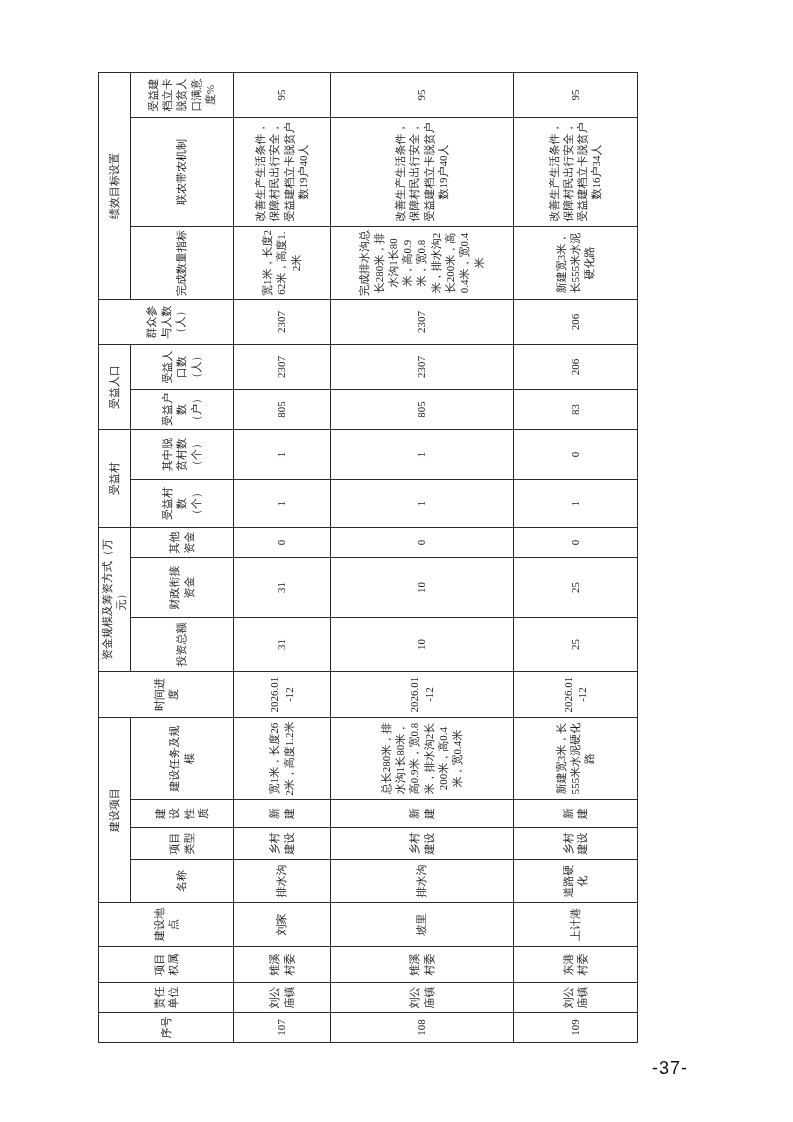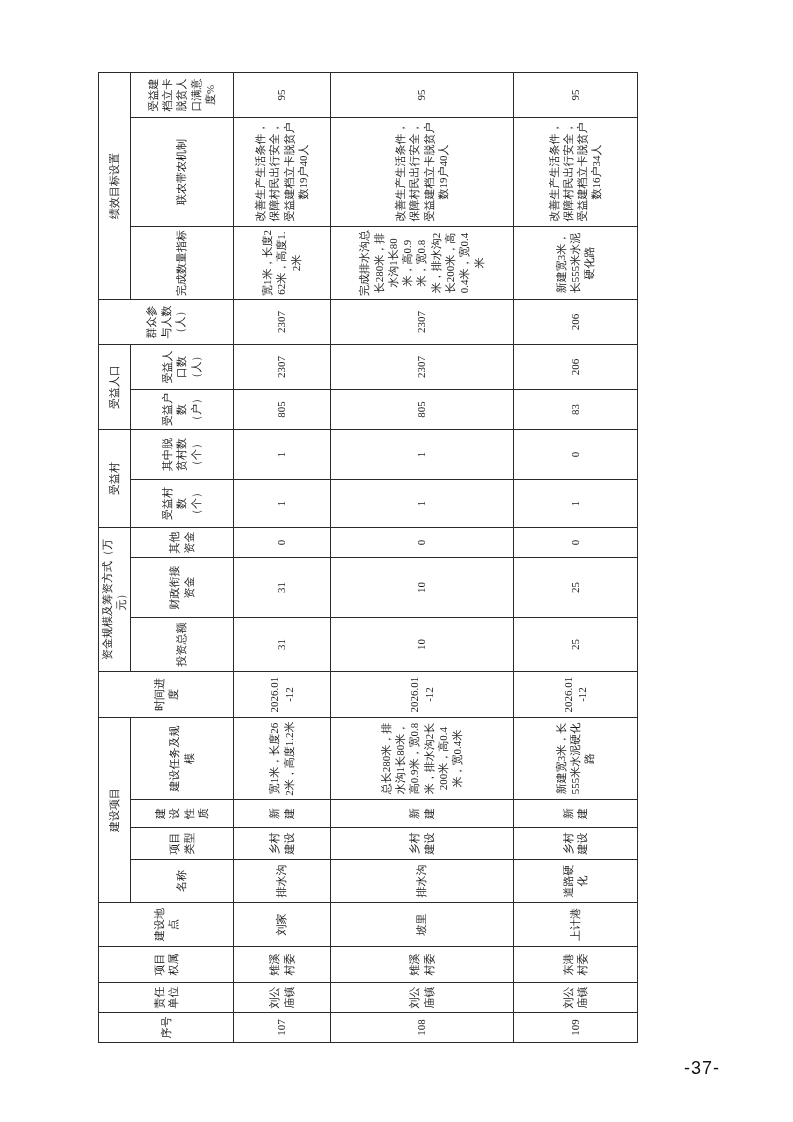--- a/index.html
+++ b/index.html
@@ -34,21 +34,21 @@
     word-break:break-all;
     overflow:hidden;
   }
   tr.r-group{height:27px;}
   tr.r-sub{height:103px;}
   tr.r-107{height:97px;}
   tr.r-108{height:183px;}
   tr.r-109{height:124px;}
   .page-number{
     position:absolute;
-    left:652px; top:1058px;
+    left:620px; top:1058px;
     width:100px;
     text-align:center;
     font-family:"Liberation Sans","DejaVu Sans",sans-serif;
     font-size:18px;
     letter-spacing:1px;
     color:#111;
   }
 </style>
 </head>
 <body>

